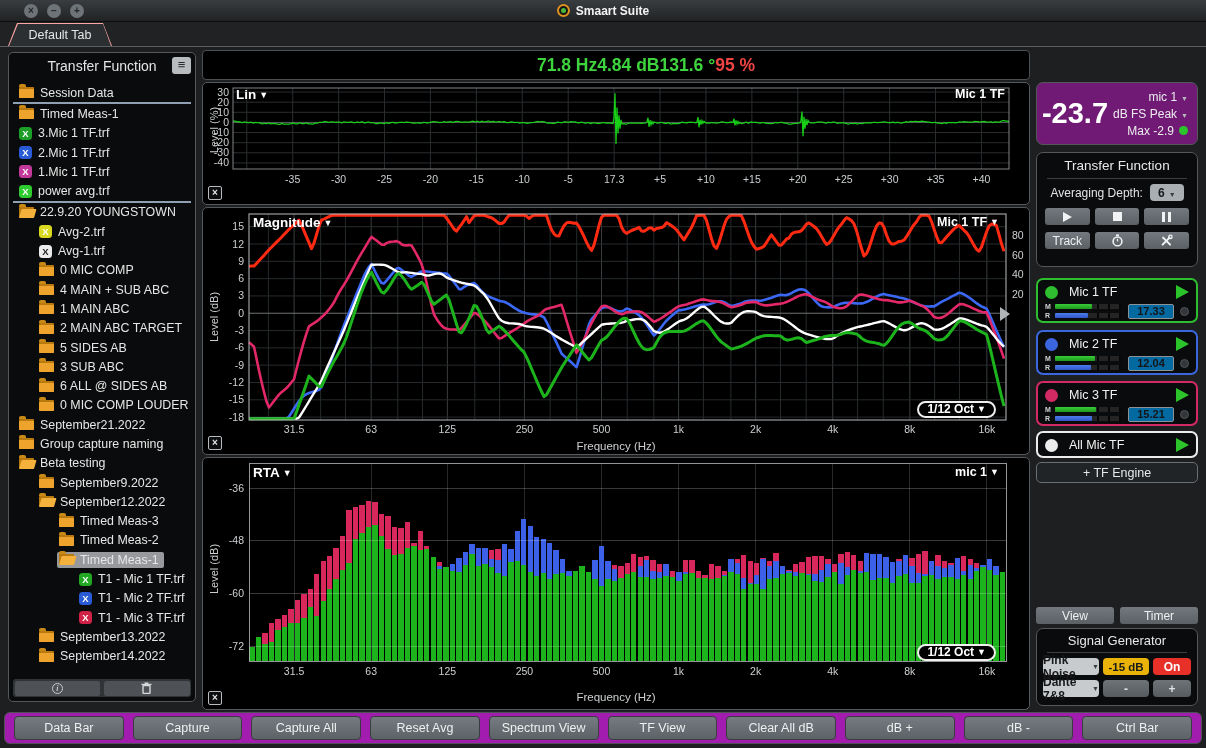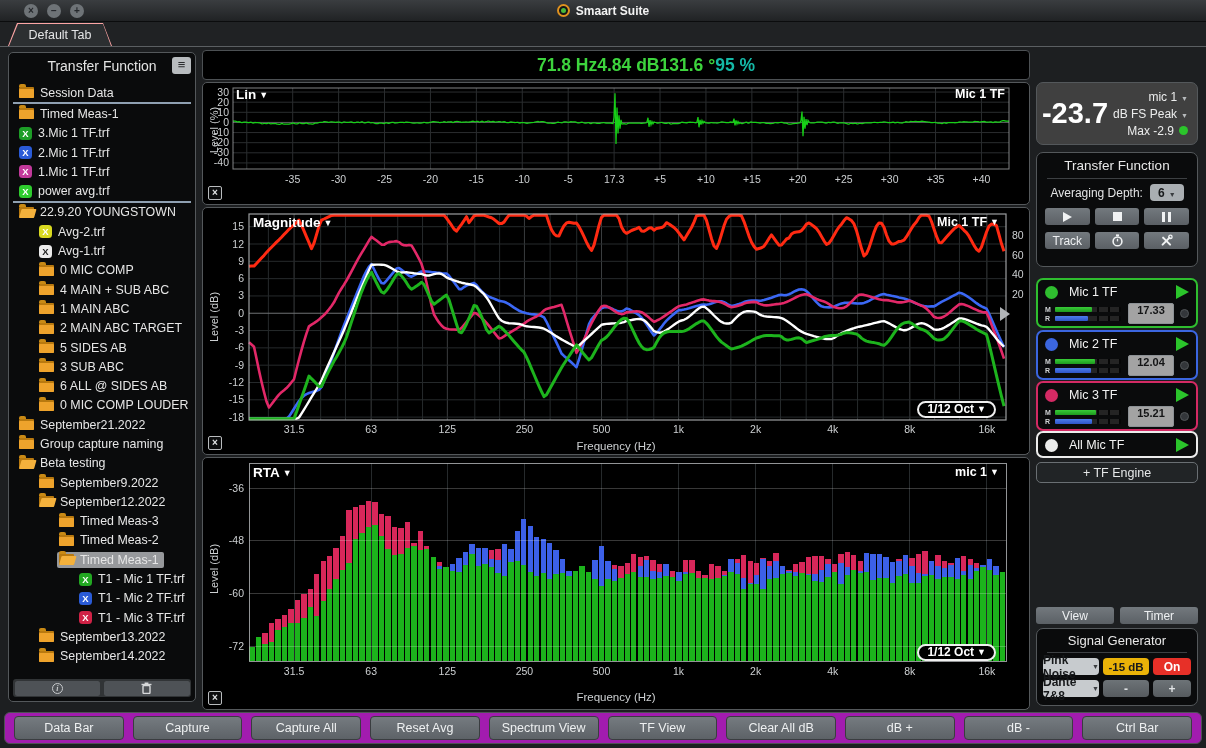--- a/index.html
+++ b/index.html
@@ -53,21 +53,21 @@
   .sb-fbtn { flex:1; background:#4e5256; border-radius:2.5px; display:flex; align-items:center; justify-content:center; }
   .iinfo { width:11px; height:11px; border:1.3px solid #c7cacc; border-radius:50%;
     color:#c7cacc; font:italic bold 8px/10px "Liberation Serif",serif; text-align:center; }
 
   
   .center { position:absolute; left:202px; top:50px; width:828px; height:660px; }
   .readout { position:absolute; left:0; top:0; width:828px; height:30px; background:#000;
     border:1.5px solid #4c5053; border-radius:4px; display:flex; align-items:center;
     justify-content:center; padding-left:60px; }
   .rv { font-size:17.5px; font-weight:bold; color:#3dd43d; }
-  .rv.bad { color:#14b8a6; }
+  .rv.bad { color:#ef4444; }
   .pane { position:absolute; left:0; width:828px; background:#000; border:1.5px solid #54585b;
     border-radius:5px; overflow:hidden; }
   .pane svg { position:absolute; left:0; top:0; }
   .ptitle { position:absolute; color:#fff; font-size:13.5px; font-weight:bold; z-index:3; }
   .ptrace { position:absolute; color:#fff; font-size:12.5px; font-weight:bold; z-index:3; }
   .dd::after { content:"▼"; font-size:9px; margin-left:3px; vertical-align:1px; }
   .ylab { position:absolute; left:-27px; top:42%; width:76px; text-align:center; color:#cdd0d2;
     font-size:11px; transform:rotate(-90deg); z-index:2; }
   .xlab { position:absolute; left:0; width:100%; text-align:center; color:#cdd0d2; font-size:11.5px; z-index:2; }
   .xbtn { position:absolute; left:5px; bottom:4px; width:14px; height:14px; background:#0c0d0e;
@@ -80,21 +80,21 @@
     border-bottom:7px solid transparent; border-left:10px solid #b2b5b8; z-index:3; }
 
   
   .rpanel { position:absolute; left:1036px; top:50px; width:162px; height:660px; }
   .modes { position:absolute; top:2px; left:0; right:0; display:flex; gap:5px; }
   .modebtn { height:23px; border-radius:4px; background:linear-gradient(#70767b,#595e62);
     border:1px solid #3a3d40; color:#eef0f1; font-size:12.5px; display:flex; align-items:center;
     justify-content:center; }
   .modebtn.active { background:linear-gradient(#c3c8cc,#9ba1a6); color:#1c1e20; }
   .panelbox { position:absolute; left:0; right:0; background:#0a0b0c; border:1.5px solid #54585b; border-radius:7px; }
-  .meterbox { top:32px; height:63px; display:flex; align-items:center; background:#404040; }
+  .meterbox { top:32px; height:63px; display:flex; align-items:center; background:#701a75; }
   .bigval { width:84px; text-align:center; color:#fff; font-size:29px; font-weight:bold; }
   .mcolr { flex:1; display:flex; flex-direction:column; justify-content:center; gap:3px; padding-right:9px; }
   .mline { text-align:right; color:#eceded; font-size:12px; white-space:nowrap; }
   .ddarrow { font-size:7px; color:#b7babc; margin-left:4px; }
   .grndot { display:inline-block; width:9px; height:9px; border-radius:50%; background:#2bc52b; margin-left:5px; }
   .tfbox { top:102px; height:115px; }
   .boxtitle { text-align:center; color:#e8e8e8; font-size:13.5px; margin-top:5px; }
   .boxdiv { height:1px; background:#3d4043; margin:5px 10px; }
   .avgrow { display:flex; align-items:center; justify-content:center; gap:7px; color:#e2e3e4; font-size:12px; margin-top:4px; }
   .chip-light { background:#a9aeb2; color:#16181a; border-radius:4px; font-weight:bold; font-size:12px;
@@ -110,21 +110,21 @@
   .eng-dot { width:13px; height:13px; border-radius:50%; flex:none; }
   .eng-name { color:#f2f2f2; font-size:12.5px; margin-left:11px; flex:1; }
   .eng-play { width:0; height:0; border-left:13px solid #2bc52b; border-top:7px solid transparent; border-bottom:7px solid transparent; }
   .eng-bot { display:flex; align-items:center; margin-top:1px; }
   .mcol { flex:1; display:flex; flex-direction:column; gap:2px; }
   .mrow { display:flex; align-items:center; gap:2px; }
   .mlab { width:8px; color:#d0d3d5; font-size:7px; font-weight:bold; }
   .mtrack { flex:1; height:5px; border-radius:1px;
     background:repeating-linear-gradient(90deg,#242424 0 9px,#060606 9px 11px); position:relative; }
   .mfill { position:absolute; left:0; top:0; bottom:0; border-radius:1px; }
-  .eng-val { width:46px; height:21px; background:#a3a3a3; border:1px solid #8d9296; border-radius:2px;
+  .eng-val { width:46px; height:15px; background:#0369a1; border:1px solid #8d9296; border-radius:2px;
     color:#141516; font-size:11px; font-weight:bold; text-align:center; line-height:13px; margin-left:7px; }
   .eng-circle { width:9px; height:9px; border-radius:50%; background:#33363a; border:1px solid #515558; margin-left:6px; }
   .addeng { position:absolute; left:0; right:0; height:21px; background:#212426; border:1.5px solid #6a6f73;
     border-radius:5px; color:#e6e8e9; font-size:12.5px; display:flex; align-items:center; justify-content:center; }
   .vt-row { position:absolute; left:0; right:0; display:flex; gap:6px; }
   .siggen { top:578px; height:78px; }
   .sg-row { display:flex; gap:4px; padding:0 6px; margin-top:5px; align-items:center; }
   .sg-dd { flex:1; background:#c7cbce; color:#17191b; border-radius:4px; font-size:12px; font-weight:bold;
     height:17px; display:flex; align-items:center; justify-content:center; gap:4px; }
   .sg-chip { width:46px; height:17px; background:#eab308; color:#17191b; border-radius:4px; font-size:11.5px;

